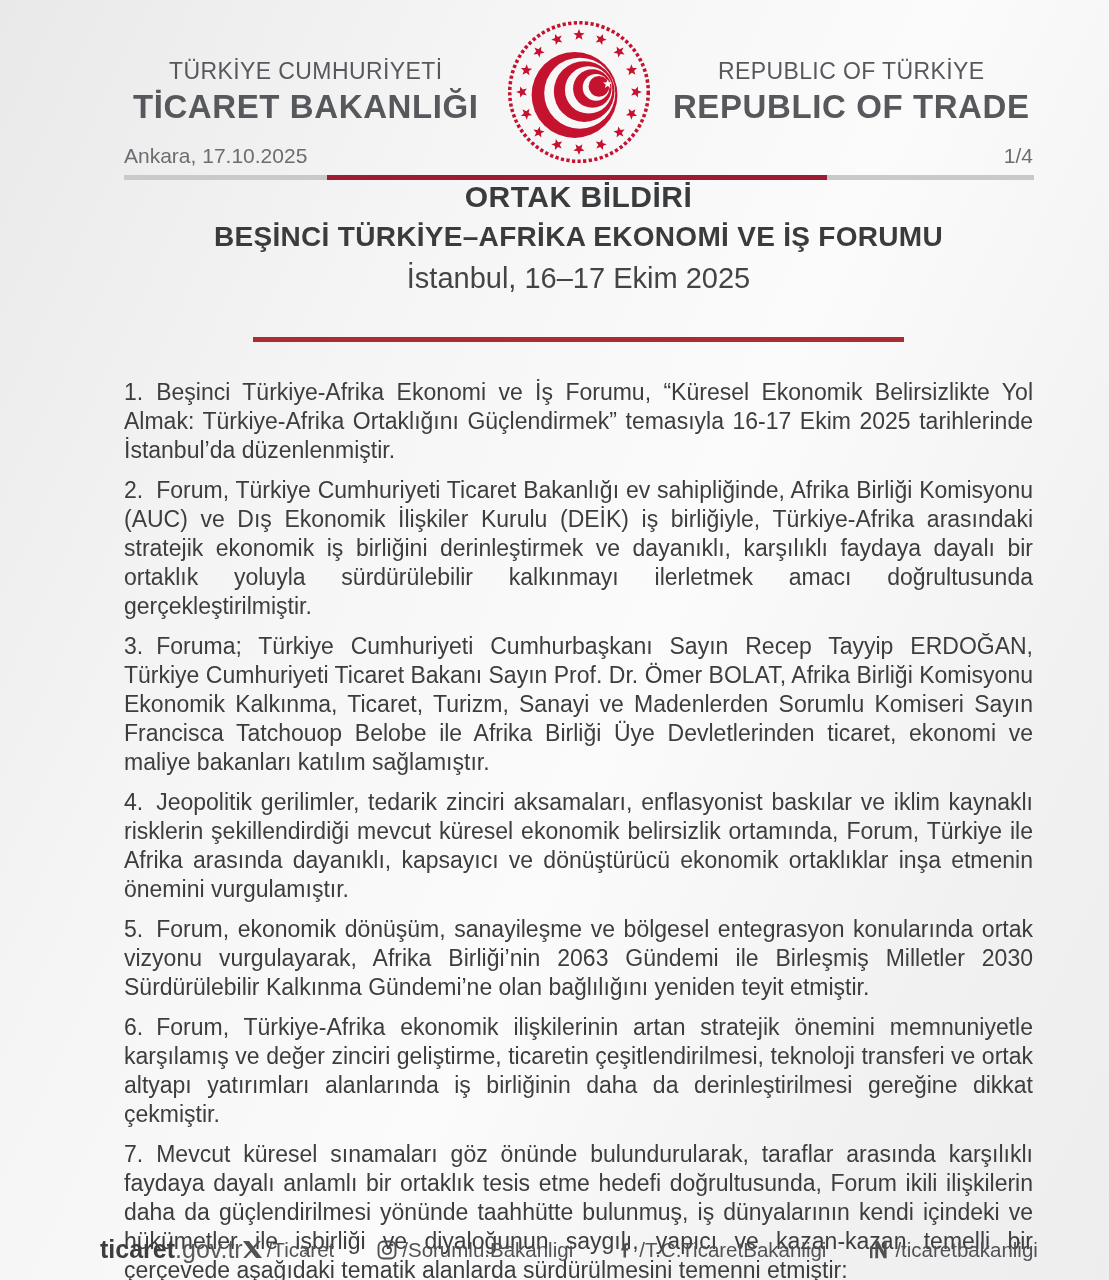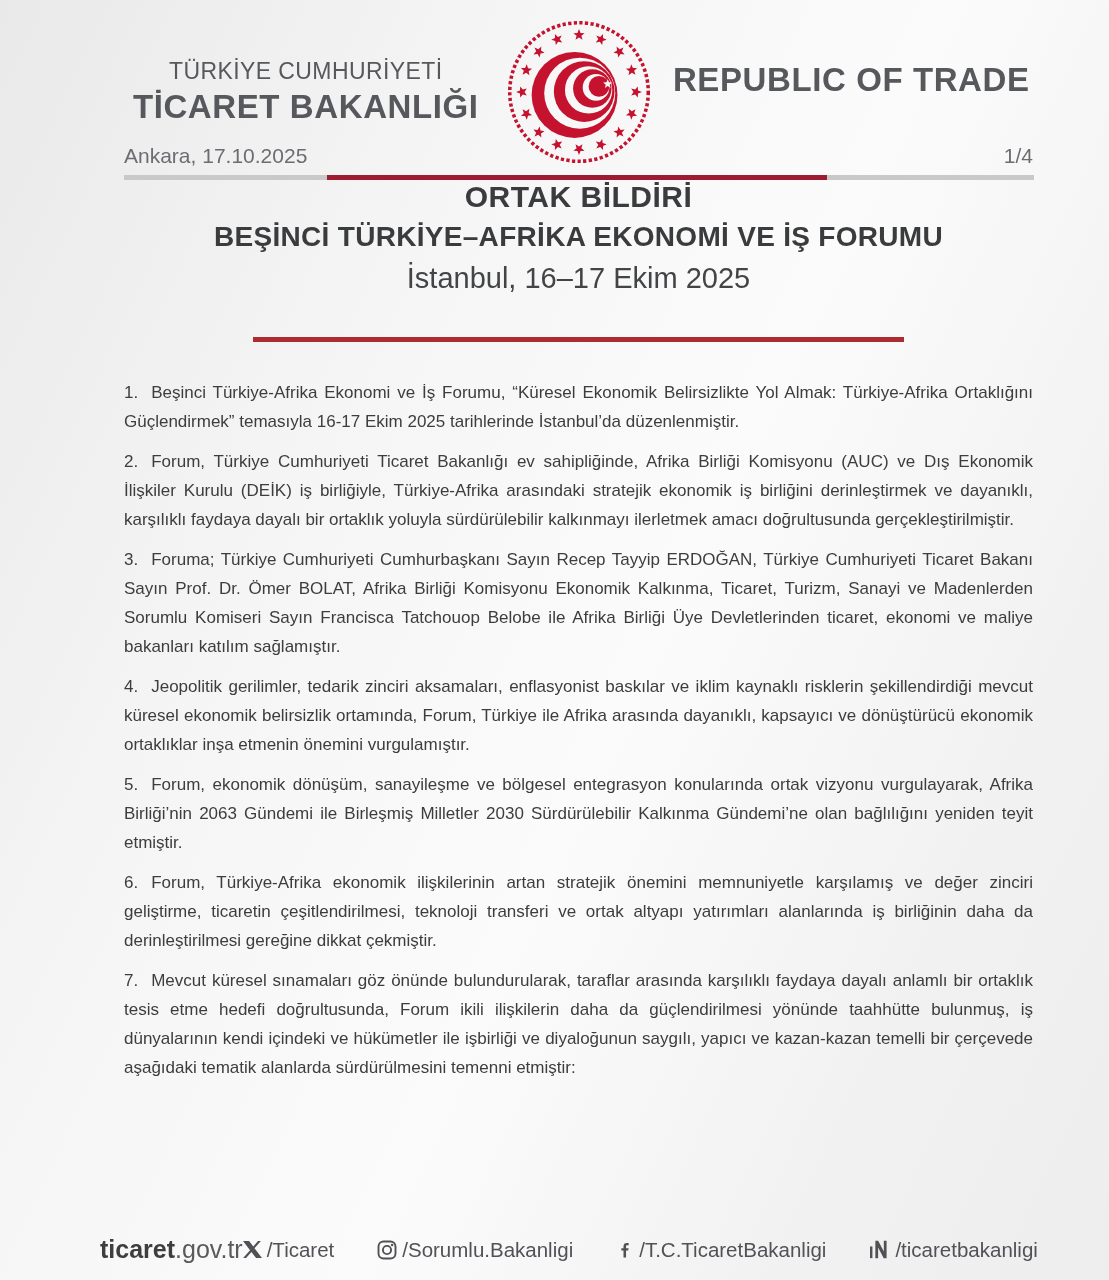--- a/index.html
+++ b/index.html
@@ -30,21 +30,21 @@
 
   
   .title { text-align:center; color:#3a3b3d; }
   .t1 { font-size:30px; font-weight:bold; letter-spacing:.5px; }
   .t2 { font-size:28px; font-weight:bold; letter-spacing:.3px; margin-top:7px; }
   .t3 { font-size:29px; font-weight:400; margin-top:9px; color:#434446; }
   .title-rule { width:651px; height:5px; background:#ad2c30; margin:42px auto 0; }
 
   
   .doc-body { margin:36px 100px 0 100px; }
-  .doc-body p { font-size:17px; line-height:29px; color:#3d3d3f;
+  .doc-body p { font-size:23px; line-height:29px; color:#3d3d3f;
                 text-align:justify; margin:0 0 11px 0; }
   .pnum { margin-right:13px; }
 
   
   .footer { position:absolute; left:100px; right:99px; bottom:16px;
             display:flex; align-items:center; }
   .site { font-size:25px; color:#5a5a5c; }
   .site .site-bold { font-weight:bold; color:#3e3e40; }
   .socials { margin-left:auto; display:flex; align-items:center; gap:43px;
              font-size:20.5px; color:#515256; }
@@ -95,20 +95,21 @@
         <circle cx="53.5" cy="49.7" r="20.5" fill="#c4122f"></circle>
         <circle cx="56.5" cy="48.6" r="16" fill="#f7f7f7"></circle>
         <circle cx="59" cy="47.7" r="13" fill="#c4122f"></circle>
         <circle cx="61.5" cy="46.9" r="9" fill="#f7f7f7"></circle>
         <circle cx="63.5" cy="46.2" r="7" fill="#c4122f"></circle>
         <use href="#st" transform="translate(69.4 44.6) scale(0.82)" fill="#f7f7f7"></use>
       </svg>
     </div>
 
     <div class="org">
+      <div class="l1">REPUBLIC OF TÜRKİYE</div>
       <div class="l2">REPUBLIC OF TRADE</div>
     </div>
   </div>
 
   <div class="meta">
     <span>Ankara, 17.10.2025</span>
     <span>1/4</span>
   </div>
   <div class="divider"></div>
 

